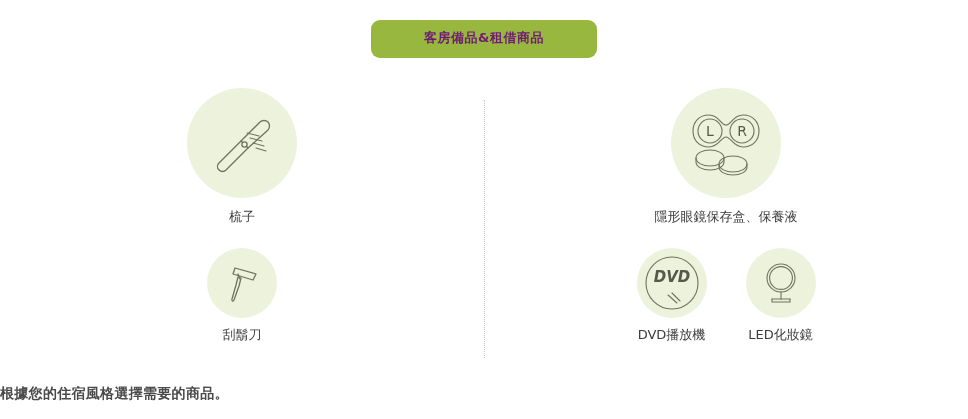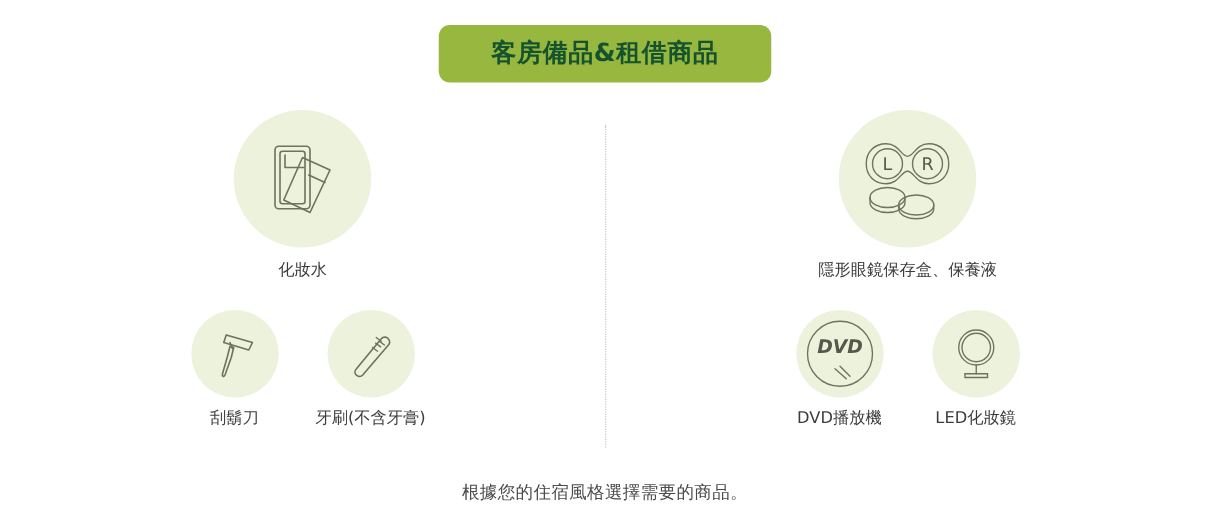--- a/index.html
+++ b/index.html
@@ -28,22 +28,22 @@
   }
   .banner {
     background: #97b73e;
     border-radius: 9px;
     padding: 11px 42px 13px 42px;
     min-width: 226px;
     text-align: center;
     box-sizing: border-box;
   }
   .banner-title {
-    color: #14532d;
-    font-size: 20px;
+    color: #701a75;
+    font-size: 13px;
     font-weight: bold;
     letter-spacing: 0.5px;
     line-height: 1.1;
     white-space: nowrap;
   }
 
   
   .columns {
     position: absolute;
     top: 88px;
@@ -117,23 +117,23 @@
 
   
   .label-wide { letter-spacing: 0px; }
 
   
   .footer {
     position: absolute;
     bottom: 16px;
     left: 0;
     width: 968px;
-    text-align: center;
+    text-align: left;
     font-size: 14px;
-    font-weight: normal;
+    font-weight: bold;
     color: #4a4a4a;
     letter-spacing: 0.3px;
   }
 
   svg { display: block; }
   .ln {
     fill: none;
     stroke: #6d7360;
     stroke-width: 1.3;
     stroke-linejoin: round;
@@ -166,70 +166,58 @@
     <div class="banner-title">客房備品&amp;租借商品</div>
   </div>
 </div>
 
 <div class="columns">
 
   <div class="col">
 
     <div class="row row-large">
 
+
       <div class="item item-large">
         <div class="circle circle-large">
           <svg width="80" height="80" viewBox="0 0 80 80">
             <g class="ln">
-              <path d="M40 23 L62 33 L46 67 L25 57 Z"></path>
-              <path d="M45 37 L58 43"></path>
-              <rect x="18" y="14" width="28" height="50" rx="3"></rect>
-              <rect x="22" y="18" width="20" height="42" rx="2"></rect>
-              <path d="M26 21 L26 31 L41 31"></path>
-            </g>
-          </svg>
-        </div>
-        <div class="label">化妝水</div>
-      </div>
-
+              <path d="M17 67 C15 65 15 62 17 60 L39 38 L46 45 L24 67 C22 69 19 69 17 67 Z"></path>
+              <path d="M39 38 L58 19 C60 17 64 17 66 19 C68 21 68 25 66 27 L46 45"></path>
+              <circle cx="42.5" cy="41.5" r="2.6" fill="#edf2dc"></circle>
+            </g>
+            <g class="ln-thin">
+              <path d="M45 30 L57 33"></path>
+              <path d="M48 35 L60 38"></path>
+              <path d="M51 40 L62 43"></path>
+              <path d="M54 45 L64 48"></path>
+            </g>
+          </svg>
+        </div>
+        <div class="label">梳子</div>
+      </div>
 
     </div>
 
     <div class="row row-small">
 
       <div class="item item-small">
         <div class="circle circle-small">
           <svg width="52" height="52" viewBox="0 0 52 52">
             <g class="ln">
               <path d="M19 11 L40 17 L37 23 L17 17 Z"></path>
               <path d="M22 17 L24 22"></path>
               <path d="M22 20 C22 20 21 24 20 28 L16 42 C15.5 44 17 45 18 43 L23 29 C24 25 25 21 25 21 Z"></path>
             </g>
           </svg>
         </div>
         <div class="label">刮鬍刀</div>
       </div>
 
 
-      <div class="item item-small">
-        <div class="circle circle-small">
-          <svg width="52" height="52" viewBox="0 0 52 52">
-            <g class="ln">
-              <path d="M14 43 C12.6 41.6 12.6 39.6 14 38.2 L34 14 C35.6 12.2 38.4 12.4 39.6 14 C41 15.6 41 17.8 39.4 19.4 L19 43.2 C17.6 44.6 15.4 44.4 14 43 Z"></path>
-            </g>
-            <g class="ln-thin">
-              <path d="M30 13 L34 16"></path>
-              <path d="M32.5 16 L36.5 19"></path>
-              <path d="M29.5 17.5 L33.5 20.5"></path>
-              <path d="M27 21 L31 24"></path>
-            </g>
-          </svg>
-        </div>
-        <div class="label">牙刷(不含牙膏)</div>
-      </div>
 
     </div>
   </div>
 
   <div class="divider"></div>
 
   <div class="col">
 
     <div class="row row-large">
 

